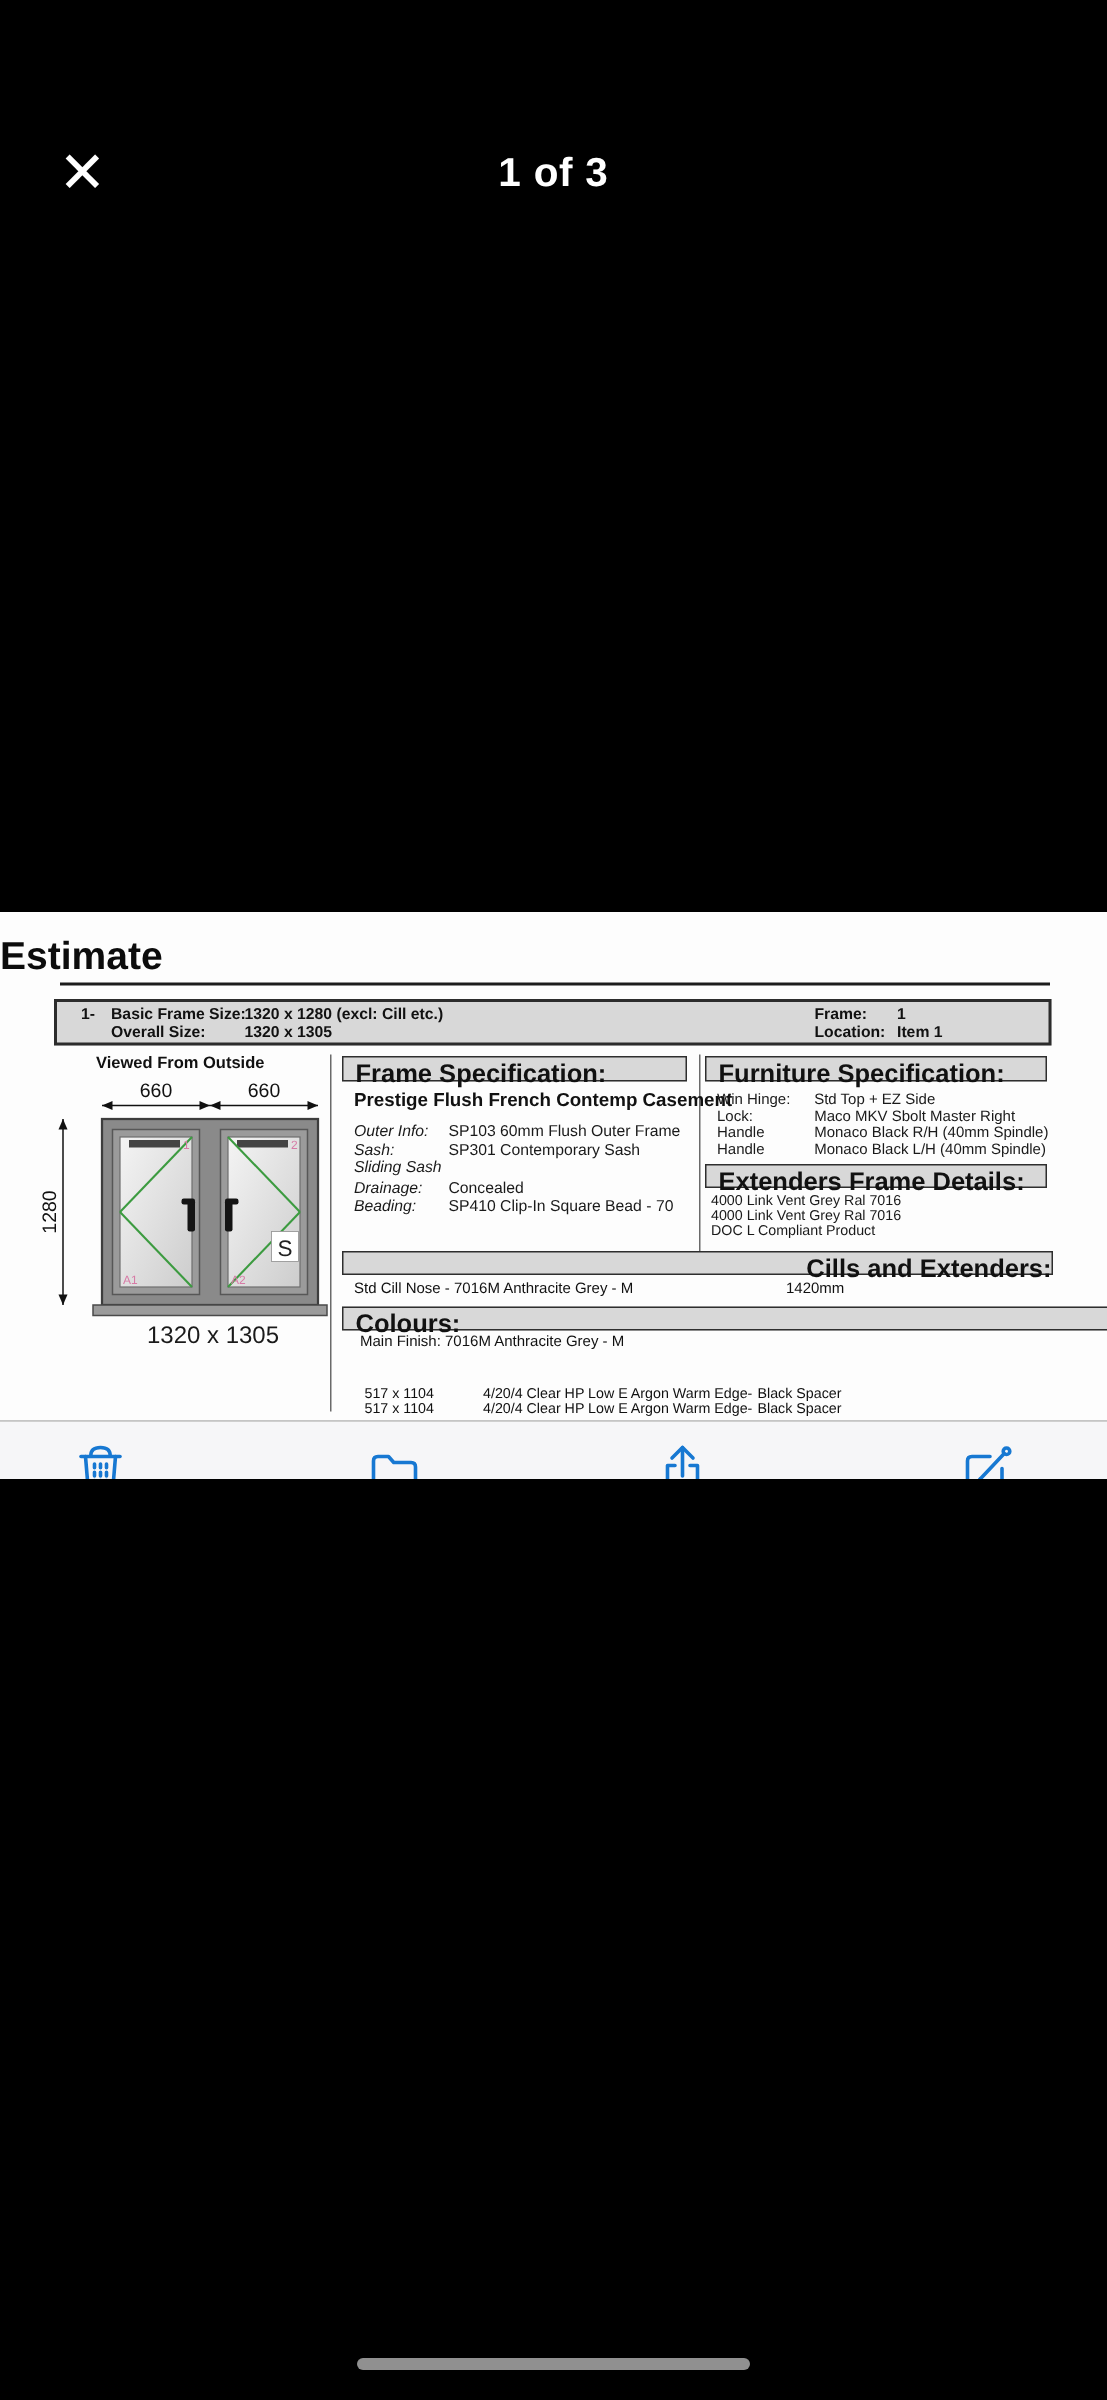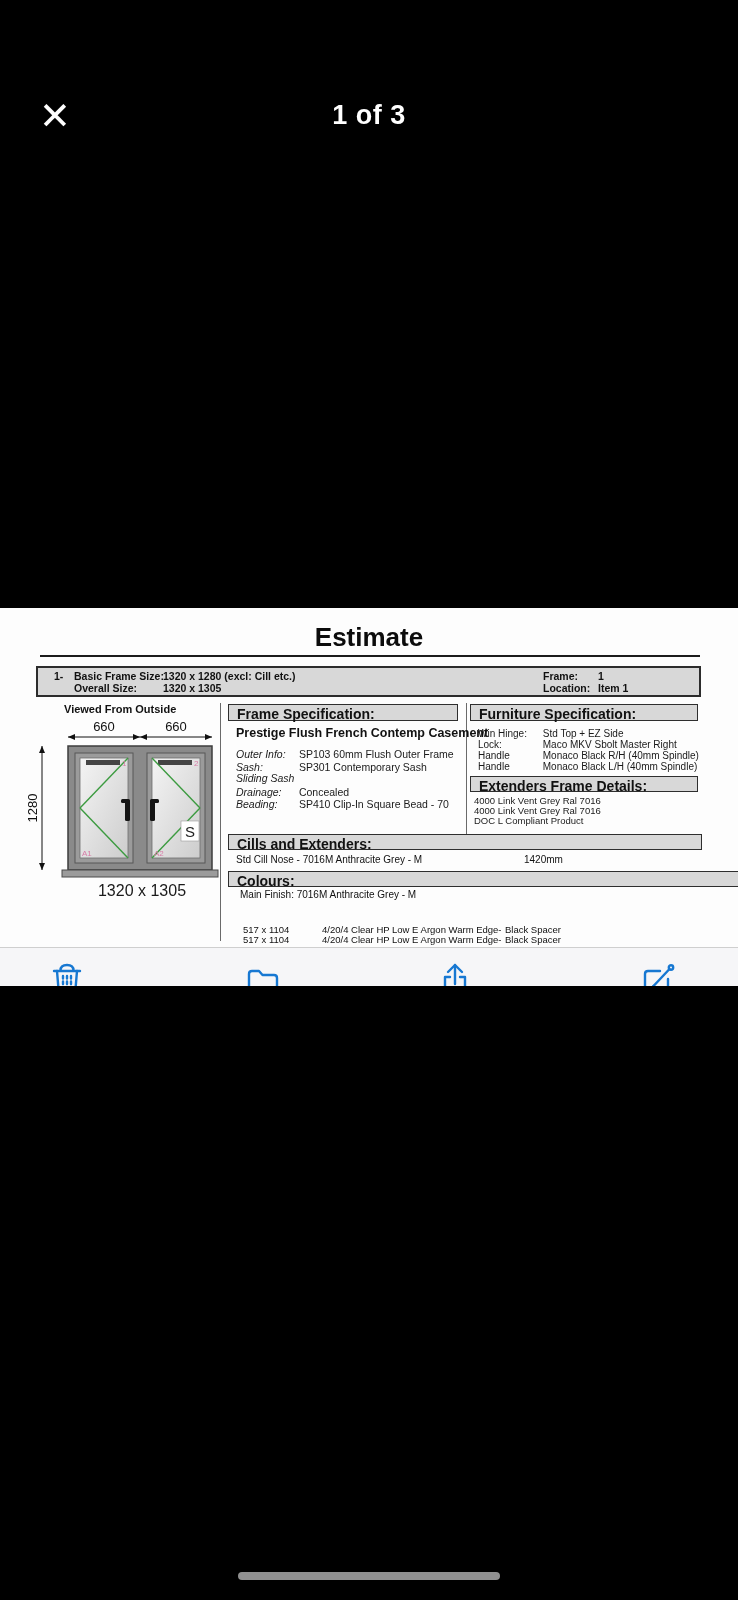--- a/index.html
+++ b/index.html
@@ -9,21 +9,21 @@
 
   
   .viewer-header { position:absolute; top:0; left:0; width:738px; height:160px; background:#000; }
   .close-btn { position:absolute; left:33px; top:94px; width:44px; height:44px;
                color:#fff; font-size:38px; font-weight:300; line-height:44px; text-align:center; cursor:pointer; }
   .page-title { position:absolute; left:0; top:100px; width:738px; text-align:center;
                 color:#fff; font-size:27px; font-weight:600; letter-spacing:.5px; }
 
   
   .document { position:absolute; top:608px; left:0; width:738px; height:339px; background:#fdfdfd; color:#111; }
-  .doc-title { position:absolute; top:14px; left:0; width:738px; text-align:center;
+  .doc-title { position:absolute; top:14px; left:0; width:738px; text-align:left;
                font-size:26px; font-weight:bold; color:#0c0c0c; }
   .doc-rule { position:absolute; top:47px; left:40px; width:660px; height:2px; background:#1c1c1c; }
 
   .info-bar { position:absolute; top:58px; left:36px; width:665px; height:31px;
               background:var(--bar_gray); border:2px solid #2c2c2c; font-size:10.5px; font-weight:bold; }
   .info-item-no   { position:absolute; left:16px;  top:2px; }
   .info-lbl-basic { position:absolute; left:36px;  top:2px; }
   .info-lbl-over  { position:absolute; left:36px;  top:14px; }
   .info-val-basic { position:absolute; left:125px; top:2px; }
   .info-val-over  { position:absolute; left:125px; top:14px; }
@@ -31,25 +31,25 @@
   .info-val-frame { position:absolute; left:560px; top:2px; }
   .info-lbl-loc   { position:absolute; left:505px; top:14px; }
   .info-val-loc   { position:absolute; left:560px; top:14px; }
 
   .viewed-from { position:absolute; top:95px; left:64px; font-size:11px; font-weight:bold; }
 
   .v-div1 { position:absolute; left:220px; top:95px; width:1px; height:238px; background:#6a6a6a; }
   .v-div2 { position:absolute; left:466px; top:95px; width:1px; height:131px; background:#6a6a6a; }
 
   .bar { position:absolute; background:var(--bar_gray); border:1.5px solid #2e2e2e;
-         height:17px; font-size:14px; font-weight:bold; padding:1px 0 0 8px; }
+         height:17px; font-size:17px; font-weight:bold; padding:1px 0 0 8px; }
   .bar-framespec { top:96px;  left:228px; width:230px; }
   .bar-furnspec  { top:96px;  left:470px; width:228px; }
   .bar-adddet    { top:168px; left:470px; width:228px; height:16px; }
-  .bar-cills     { top:226px; left:228px; width:474px; height:16px; }
+  .bar-cills     { top:226px; left:228px; width:474px; height:16px;text-align:right; }
   .bar-colours   { top:263px; left:228px; width:560px; height:16px; }
   .bar-glazing   { top:297px; left:228px; width:474px; height:16px; }
 
   .product-title { position:absolute; top:118px; left:236px; font-size:12.5px; font-weight:bold; }
   .spec-row { position:absolute; left:236px; font-size:10.5px; color:#1a1a1a; white-space:nowrap; }
   .spec-row .lbl { display:inline-block; width:60px;font-style:italic; }
   .furn-row { position:absolute; left:478px; font-size:10px; color:#1a1a1a; white-space:nowrap; }
   .furn-row .lbl { display:inline-block; width:62px; }
   .add-line { position:absolute; left:474px; font-size:9.5px; color:#1a1a1a; white-space:nowrap; }
   .cill-row  { position:absolute; top:246px; left:236px; font-size:10px; }

